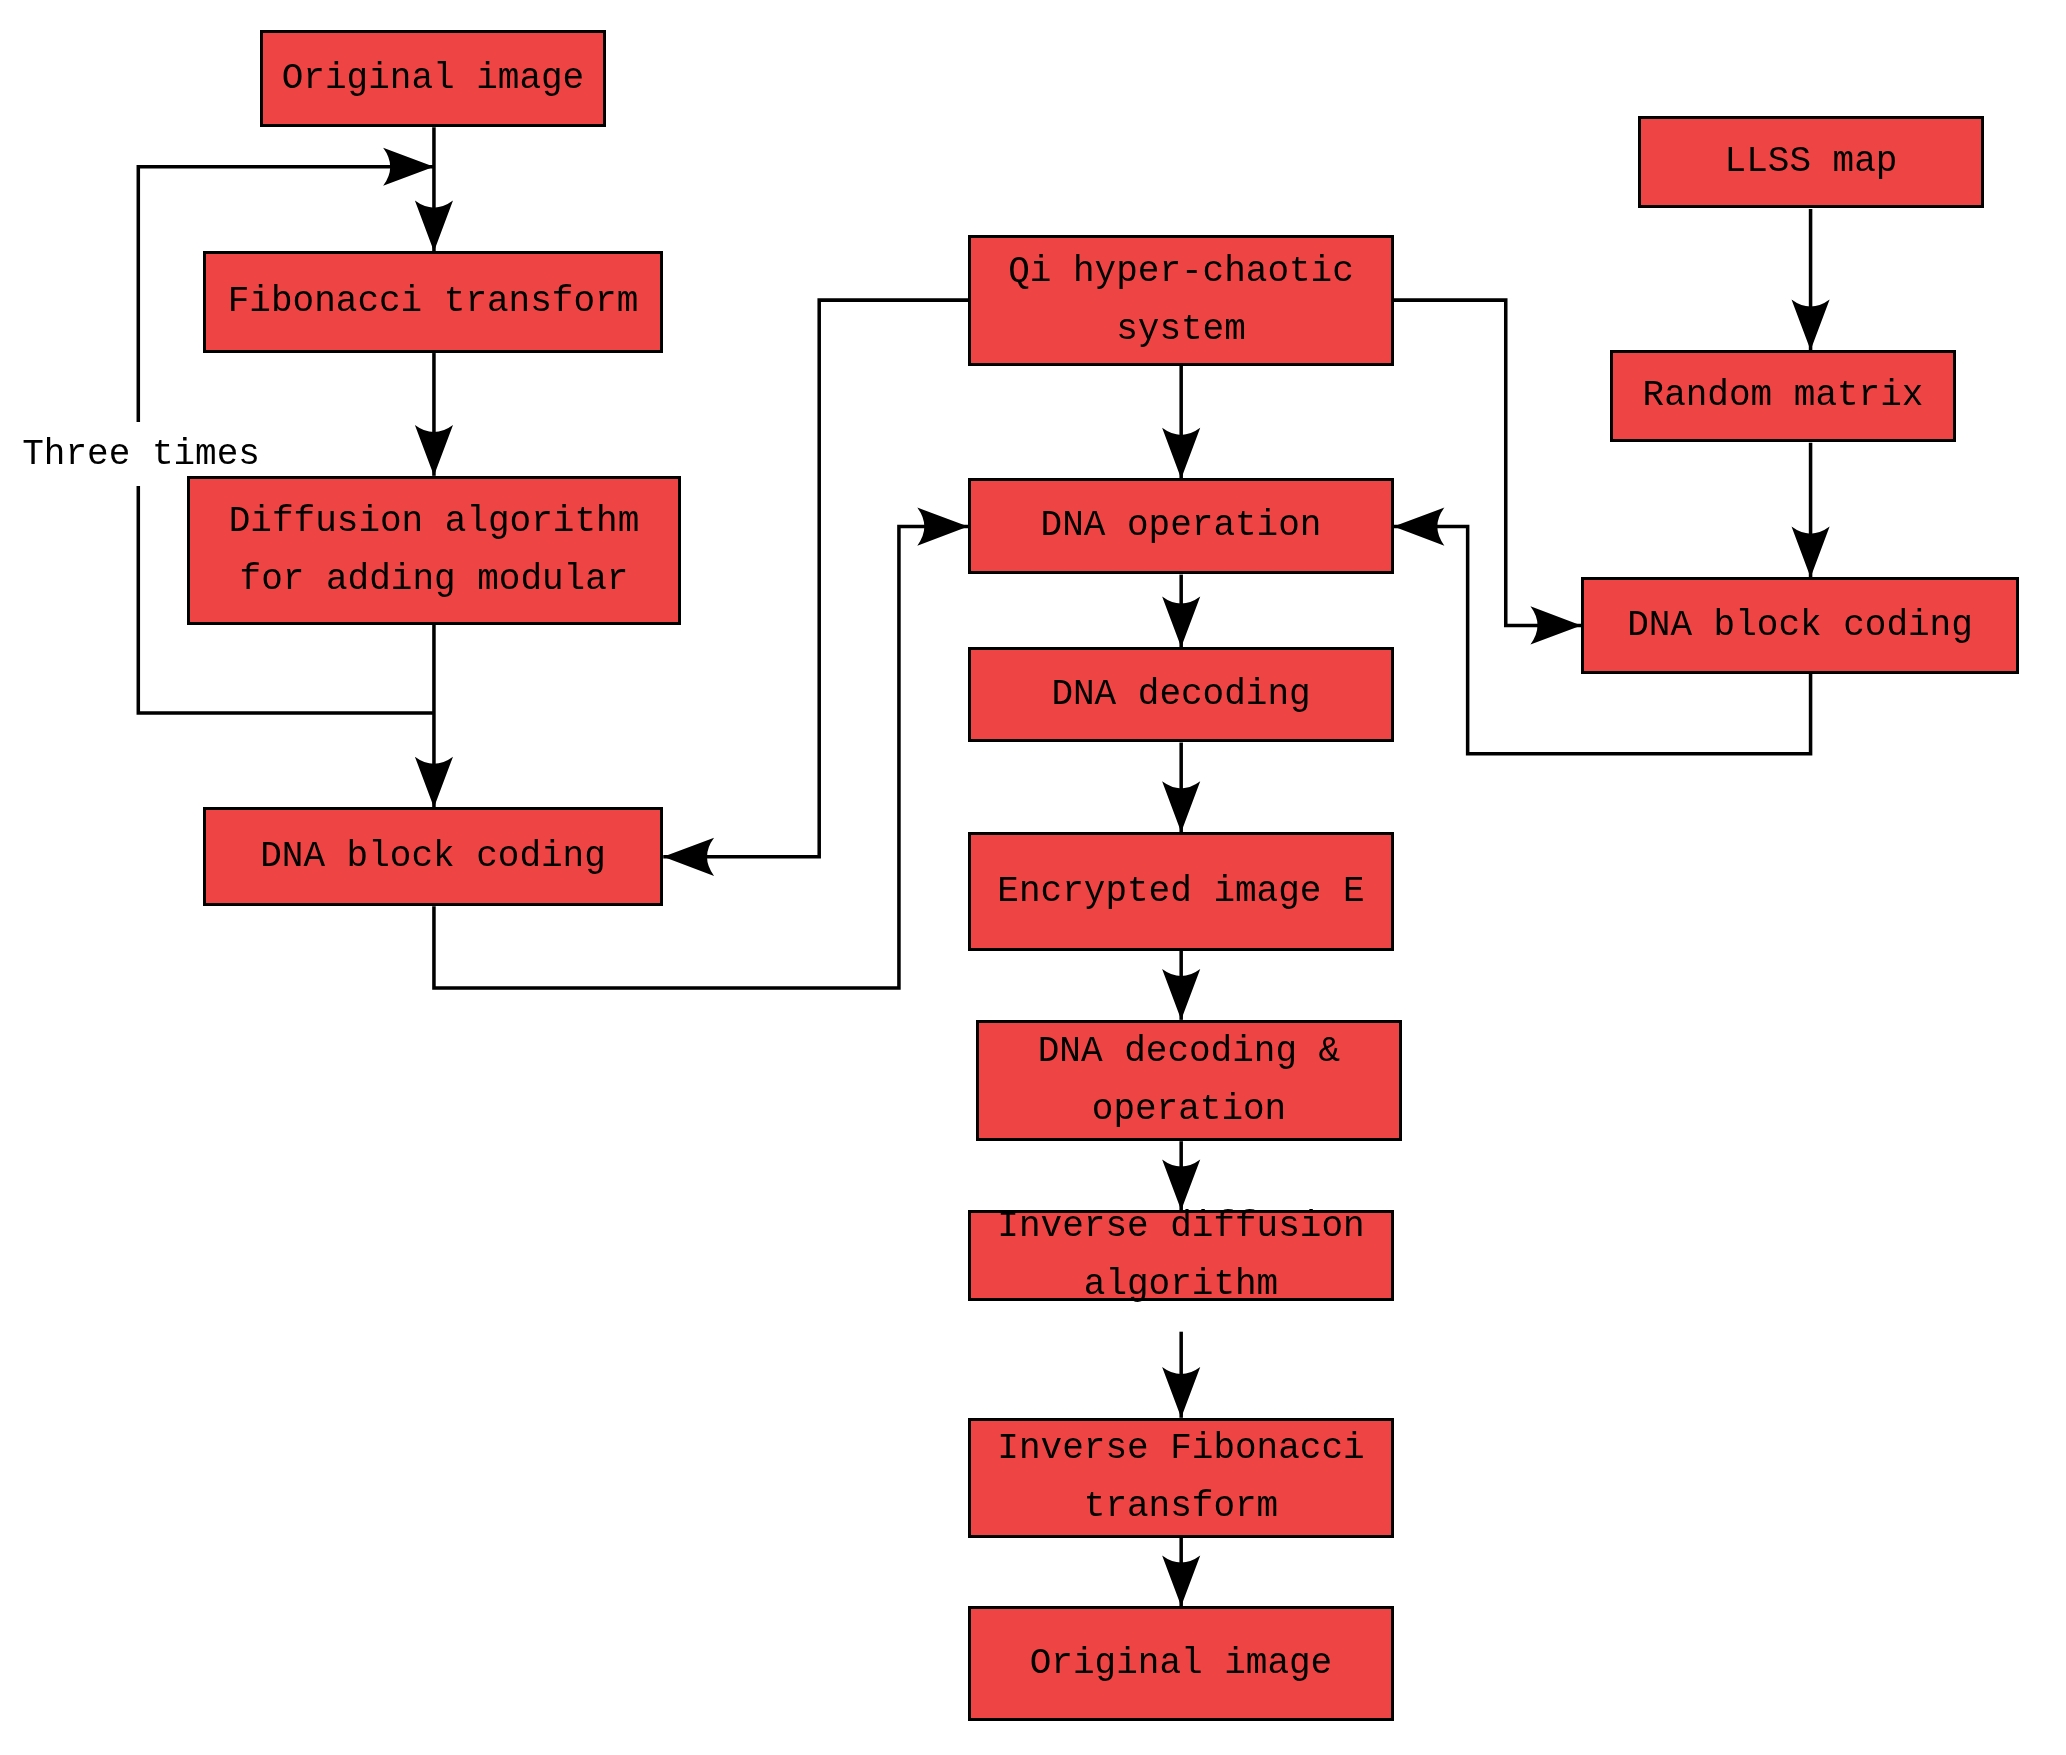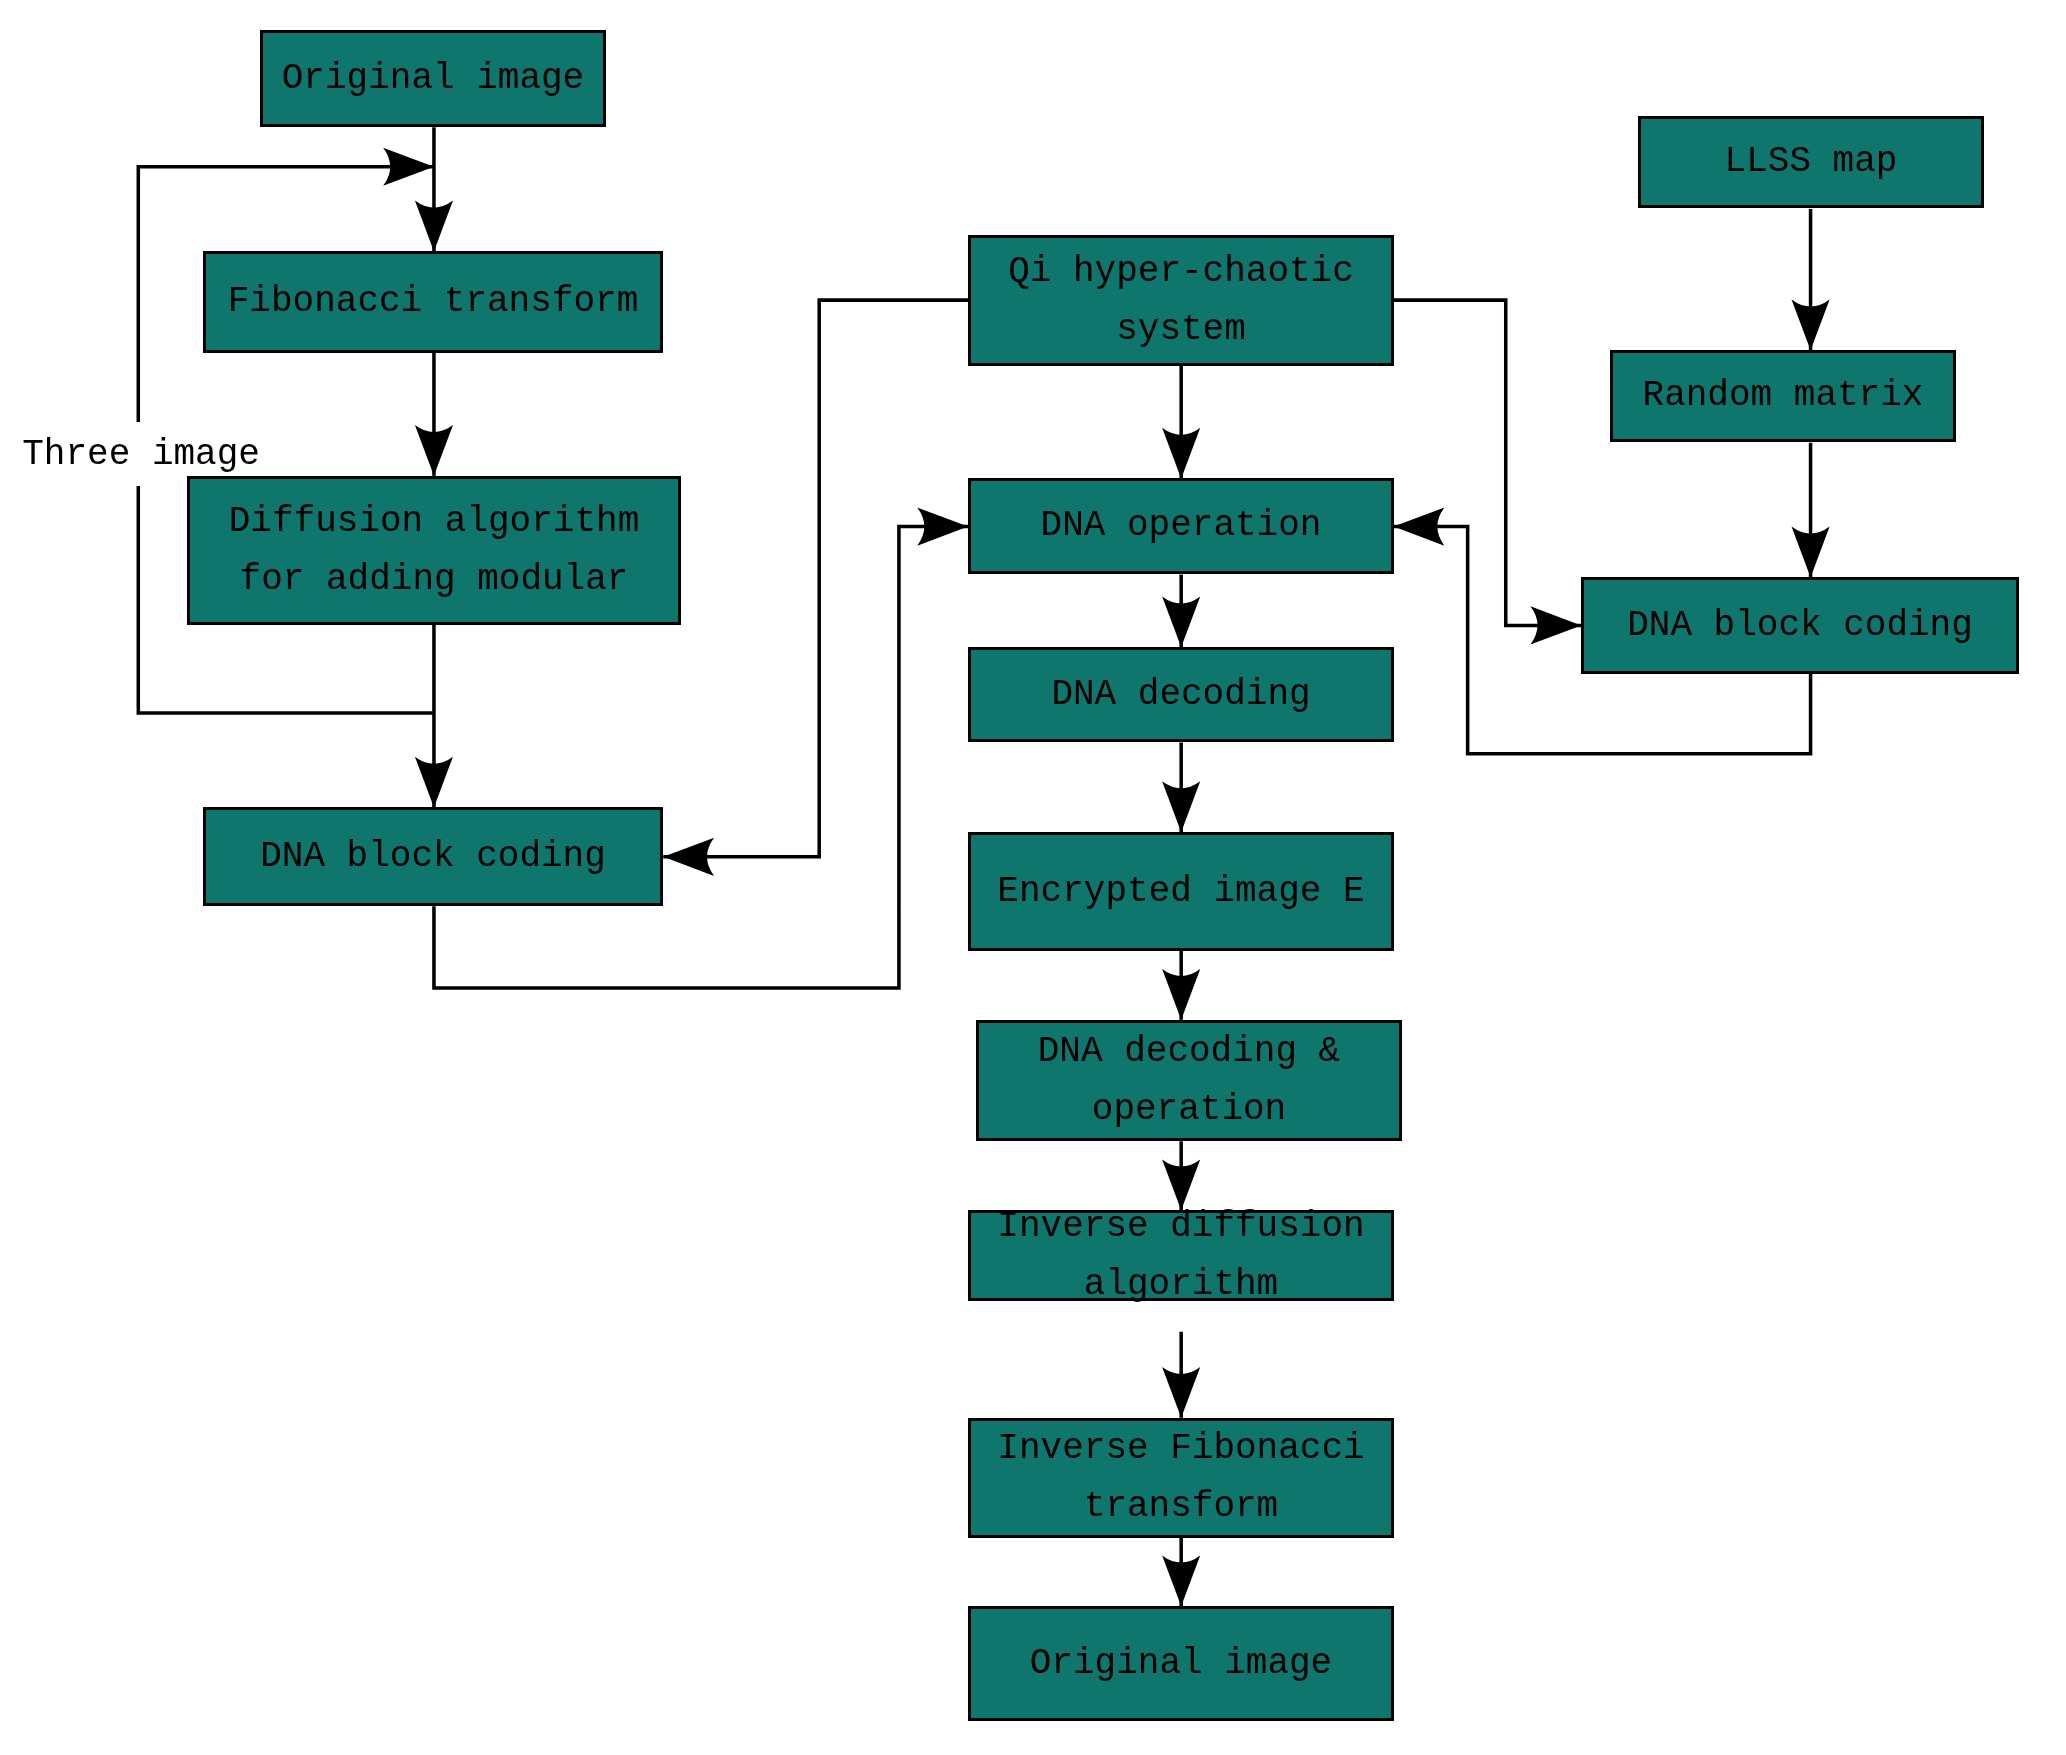--- a/index.html
+++ b/index.html
@@ -9,21 +9,21 @@
     background:#ffffff;
     font-family:"Liberation Mono","DejaVu Sans Mono",monospace;
     color:#000;
     overflow:hidden;
   }
   svg.wires{position:absolute;left:0;top:0;width:2066px;height:1756px;}
   svg.wires path.wire{fill:none;stroke:#000;stroke-width:5;}
   svg.wires path.head{fill:#000;stroke:none;}
   .node{
     position:absolute;box-sizing:border-box;
-    border:3.5px solid #000;background:#0f766e;
+    border:3.5px solid #000;background:#ef4444;
     display:flex;align-items:center;justify-content:center;
     text-align:center;font-size:36px;line-height:1.6;
     padding:0 5.6px;white-space:normal;
   }
   .loop-label{
     position:absolute;left:17.6px;top:422px;width:247px;height:64px;
     background:#ffffff;display:flex;align-items:center;justify-content:center;
     font-size:36px;white-space:nowrap;
   }
 </style>
@@ -64,21 +64,21 @@
     <path class="head" d="M1674,2009 L1647,1937 Q1674,1957 1701,1937 Z"></path>
     <path class="head" d="M1674,2276 L1647,2204 Q1674,2224 1701,2204 Z"></path>
     <path class="head" d="M2566,496 L2539,424 Q2566,444 2593,424 Z"></path>
     <path class="head" d="M2566,818 L2539,746 Q2566,766 2593,746 Z"></path>
     <path class="head" d="M940,1214 L1012,1187 Q992,1214 1012,1241 Z"></path>
     <path class="head" d="M2241,886 L2169,859 Q2189,886 2169,913 Z"></path>
     <path class="head" d="M1975,746 L2047,719 Q2027,746 2047,773 Z"></path>
     <path class="head" d="M1372,746 L1300,719 Q1320,746 1300,773 Z"></path>
   </svg>
 
-  <div class="loop-label">Three image</div>
+  <div class="loop-label">Three times</div>
 
   <div class="node" style="left:260px;top:30px;width:346px;height:97px;">Original image</div>
   <div class="node" style="left:187px;top:476px;width:494px;height:149px;">Diffusion algorithm for adding modular</div>
   <div class="node" style="left:203px;top:251px;width:460px;height:102px;">Fibonacci transform</div>
   <div class="node" style="left:203px;top:807px;width:460px;height:99px;">DNA block coding</div>
 
   <div class="node" style="left:968px;top:235px;width:426px;height:131px;">Qi hyper-chaotic system</div>
   <div class="node" style="left:968px;top:478px;width:426px;height:96px;">DNA operation</div>
   <div class="node" style="left:968px;top:647px;width:426px;height:95px;">DNA decoding</div>
   <div class="node" style="left:968px;top:832px;width:426px;height:119px;">Encrypted image E</div>

